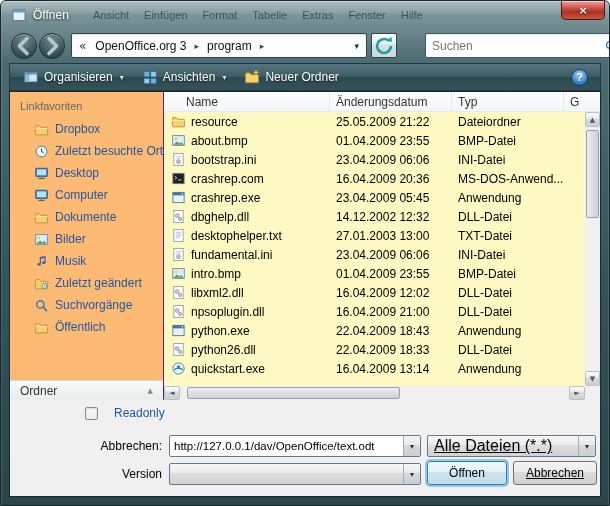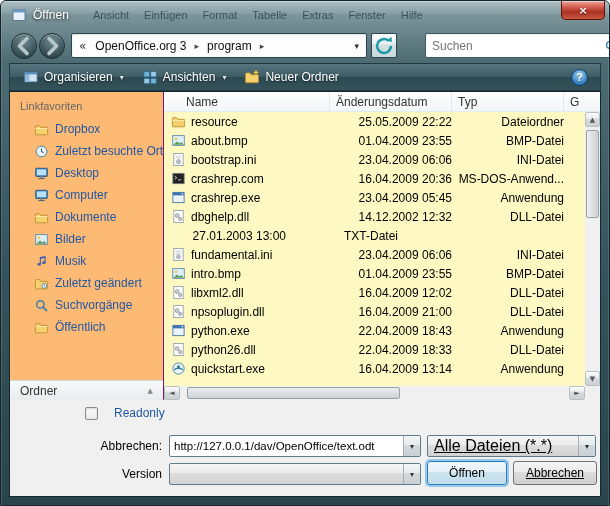--- a/index.html
+++ b/index.html
@@ -104,21 +104,21 @@
   .list-header{ display:flex; height:20px; background:linear-gradient(#fefefe,#f3f6f7);
     border-bottom:1px solid #e4eaed; font-size:12px; color:#333; }
   .hc{ display:flex; align-items:center; border-right:1px solid #e1e8eb; cursor:pointer;
     white-space:nowrap; overflow:hidden; }
   .hc.c0{ width:166px; padding-left:22px; }
   .hc.c1{ width:122px; padding-left:6px; }
   .hc.c2{ width:112px; padding-left:6px; }
   .hc.c3{ flex:1; padding-left:6px; border-right:none; }
   .list-body{ position:absolute; top:20px; left:0; right:15px; bottom:14px; overflow:hidden; }
   .row{ display:flex; height:19px; align-items:center; font-size:12px; color:#000; cursor:pointer; }
-  .cell{ white-space:nowrap; overflow:hidden;text-align:right; }
+  .cell{ white-space:nowrap; overflow:hidden; }
   .cell.c0{ width:166px; padding-left:7px; display:flex; align-items:center; gap:5px; }
   .cell.c0 .ic{ width:15px; height:15px; flex:0 0 15px; }
   .cell.c1{ width:122px; padding-left:6px; }
   .cell.c2{ width:112px; padding-left:6px; }
   .cell.c3{ flex:1; }
   .ic svg{ width:100%; height:100%; display:block; }
 
   
   .sc-btn{ display:flex; align-items:center; justify-content:center;
     background:linear-gradient(#fdfdfd,#e6e9eb 45%,#d5dadd 46%,#ccd1d5);
@@ -409,21 +409,21 @@
             <div class="row">
               <div class="cell c0">
                 <span class="ic">
                   <svg viewBox="0 0 16 16">
                     <path d="M1.5 13V4.6c0-.4.3-.7.7-.7h3.4c.3 0 .5.1.7.4l1 1.4h6.5c.4 0 .7.3.7.7V13c0 .4-.3.7-.7.7H2.2c-.4 0-.7-.3-.7-.7z" fill="#f5d06c" stroke="#b78d2e" stroke-width="0.9"></path>
                     <path d="M1.5 7h13" stroke="#fbe9ae" stroke-width="1"></path>
                   </svg>
                 </span>
                 <span class="fname">resource</span>
               </div>
-              <div class="cell c1">25.05.2009 22:22</div>
+              <div class="cell c1">25.05.2009 21:22</div>
               <div class="cell c2">Dateiordner</div>
               <div class="cell c3"></div>
             </div>
             <div class="row">
               <div class="cell c0">
                 <span class="ic">
                   <svg viewBox="0 0 16 16">
                     <rect x="1.8" y="2.8" width="12.4" height="10.4" fill="#dceef9" stroke="#5f87a5" stroke-width="0.9"></rect>
                     <circle cx="5.4" cy="6.2" r="1.4" fill="#f6c63f"></circle>
                     <path d="M2.3 12.6l4.2-3.6 2.4 2.2 2-1.7 2.8 3.1z" fill="#5ca05c"></path>
@@ -490,20 +490,29 @@
                     <circle cx="9.8" cy="10.6" r="1.7" fill="#cfd5d9" stroke="#7d868c" stroke-width="0.8"></circle>
                   </svg>
                 </span>
                 <span class="fname">dbghelp.dll</span>
               </div>
               <div class="cell c1">14.12.2002 12:32</div>
               <div class="cell c2">DLL-Datei</div>
               <div class="cell c3"></div>
             </div>
             <div class="row">
+              <div class="cell c0">
+                <span class="ic">
+                  <svg viewBox="0 0 16 16">
+                    <rect x="3" y="1.5" width="10" height="13" fill="#fff" stroke="#8d9ba6" stroke-width="0.9"></rect>
+                    <path d="M5 4.5h6M5 6.5h6M5 8.5h6M5 10.5h4" stroke="#9fb6c8" stroke-width="0.9" fill="none"></path>
+                  </svg>
+                </span>
+                <span class="fname">desktophelper.txt</span>
+              </div>
               <div class="cell c1">27.01.2003 13:00</div>
               <div class="cell c2">TXT-Datei</div>
               <div class="cell c3"></div>
             </div>
             <div class="row">
               <div class="cell c0">
                 <span class="ic">
                   <svg viewBox="0 0 16 16">
                     <rect x="3" y="1.5" width="10" height="13" fill="#fff" stroke="#8d9ba6" stroke-width="0.9"></rect>
                     <path d="M5 4.5h6M5 6.5h6" stroke="#bcc4ca" stroke-width="0.9" fill="none"></path>

